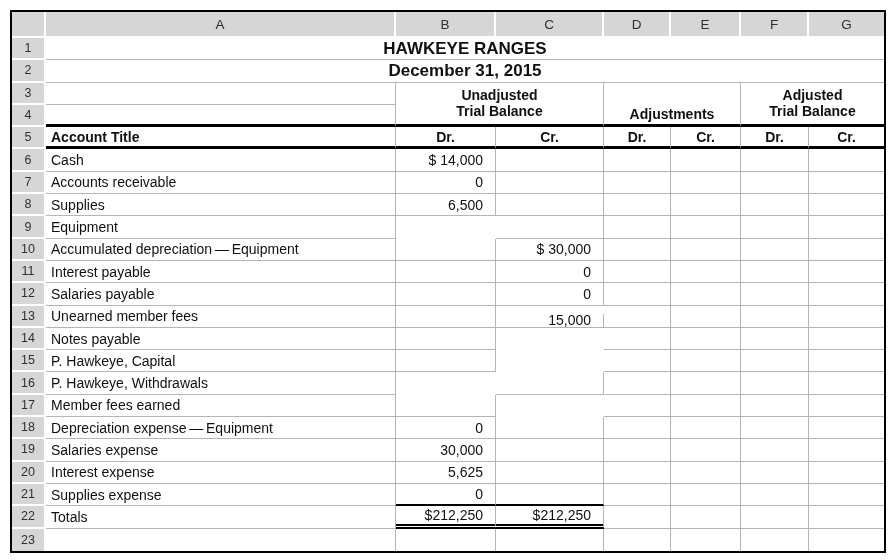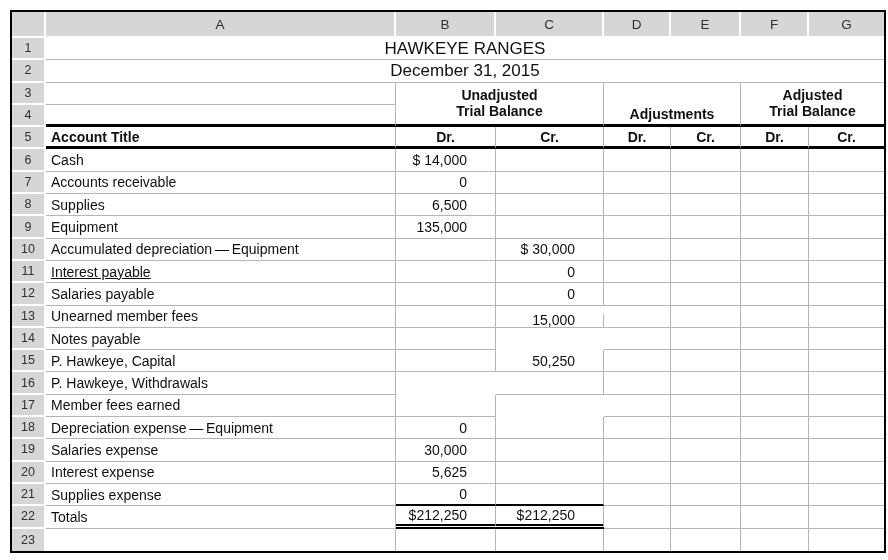--- a/index.html
+++ b/index.html
@@ -13,24 +13,24 @@
   }
   .c{
     box-sizing:border-box;display:flex;align-items:center;
     border-right:1px solid #b5b5b5;border-bottom:1px solid #b5b5b5;
     font-size:14px;color:#101010;white-space:nowrap;overflow:hidden;
   }
   .hd{background:#d6d6d6;border-right:2px solid #fff;border-bottom:2px solid #fff;justify-content:center;color:#303030;font-size:13.5px;}
   .rownum{font-size:12.5px;}
   .lastcol{border-right:none;}
   .lastrow{border-bottom:none;}
-  .mtitle{justify-content:center;font-weight:400;font-size:17px;}
+  .mtitle{justify-content:center;font-weight:700;font-size:17px;}
   .acct{padding-left:5px;}
   .bold{font-weight:700;}
-  .num{justify-content:flex-end;padding-right:28px;}
+  .num{justify-content:flex-end;padding-right:12px;}
   .drcr{justify-content:center;font-weight:700;}
   .sec{font-weight:700;border-bottom:3px solid #000;}
   .twolines{flex-direction:column;justify-content:center;align-items:center;line-height:1.18;}
   .bottomalign{align-items:flex-end;justify-content:center;padding-bottom:2px;}
   .thickbot{border-bottom:3px solid #000;}
   .r5{border-bottom:3px solid #000;}
   .rule{border-bottom:2px solid #000;}
   .dbl{border-bottom:5px double #000;}
 </style>
 </head>
@@ -111,34 +111,33 @@
     <div class="c" style="grid-area: 8 / 7;"></div>
     <div class="c lastcol" style="grid-area: 8 / 8;"></div>
     <div class="c acct" style="grid-area: 9 / 2;">Supplies</div>
     <div class="c num" style="grid-area: 9 / 3;">6,500</div>
     <div class="c num" style="grid-area: 9 / 4;"></div>
     <div class="c" style="grid-area: 9 / 5;"></div>
     <div class="c" style="grid-area: 9 / 6;"></div>
     <div class="c" style="grid-area: 9 / 7;"></div>
     <div class="c lastcol" style="grid-area: 9 / 8;"></div>
     <div class="c acct" style="grid-area: 10 / 2;">Equipment</div>
-    <div class="c num" style="grid-area: 10 / 3;">135,000</div>
     <div class="c num" style="grid-area: 10 / 4;"></div>
     <div class="c" style="grid-area: 10 / 5;"></div>
     <div class="c" style="grid-area: 10 / 6;"></div>
     <div class="c" style="grid-area: 10 / 7;"></div>
     <div class="c lastcol" style="grid-area: 10 / 8;"></div>
     <div class="c acct" style="grid-area: 11 / 2;">Accumulated depreciation — Equipment</div>
     <div class="c num" style="grid-area: 11 / 3;"></div>
     <div class="c num" style="grid-area: 11 / 4;">$ 30,000</div>
     <div class="c" style="grid-area: 11 / 5;"></div>
     <div class="c" style="grid-area: 11 / 6;"></div>
     <div class="c" style="grid-area: 11 / 7;"></div>
     <div class="c lastcol" style="grid-area: 11 / 8;"></div>
-    <div class="c acct" style="grid-area: 12 / 2; text-decoration: underline;">Interest payable</div>
+    <div class="c acct" style="grid-area: 12 / 2;">Interest payable</div>
     <div class="c num" style="grid-area: 12 / 3;"></div>
     <div class="c num" style="grid-area: 12 / 4;">0</div>
     <div class="c" style="grid-area: 12 / 5;"></div>
     <div class="c" style="grid-area: 12 / 6;"></div>
     <div class="c" style="grid-area: 12 / 7;"></div>
     <div class="c lastcol" style="grid-area: 12 / 8;"></div>
     <div class="c acct" style="grid-area: 13 / 2;">Salaries payable</div>
     <div class="c num" style="grid-area: 13 / 3;"></div>
     <div class="c num" style="grid-area: 13 / 4;">0</div>
     <div class="c" style="grid-area: 13 / 5;"></div>
@@ -153,21 +152,20 @@
     <div class="c" style="grid-area: 14 / 7;"></div>
     <div class="c lastcol" style="grid-area: 14 / 8;"></div>
     <div class="c acct" style="grid-area: 15 / 2;">Notes payable</div>
     <div class="c num" style="grid-area: 15 / 3;"></div>
     <div class="c" style="grid-area: 15 / 5;"></div>
     <div class="c" style="grid-area: 15 / 6;"></div>
     <div class="c" style="grid-area: 15 / 7;"></div>
     <div class="c lastcol" style="grid-area: 15 / 8;"></div>
     <div class="c acct" style="grid-area: 16 / 2;">P. Hawkeye, Capital</div>
     <div class="c num" style="grid-area: 16 / 3;"></div>
-    <div class="c num" style="grid-area: 16 / 4;">50,250</div>
     <div class="c" style="grid-area: 16 / 5;"></div>
     <div class="c" style="grid-area: 16 / 6;"></div>
     <div class="c" style="grid-area: 16 / 7;"></div>
     <div class="c lastcol" style="grid-area: 16 / 8;"></div>
     <div class="c acct" style="grid-area: 17 / 2;">P. Hawkeye, Withdrawals</div>
     <div class="c num" style="grid-area: 17 / 4;"></div>
     <div class="c" style="grid-area: 17 / 5;"></div>
     <div class="c" style="grid-area: 17 / 6;"></div>
     <div class="c" style="grid-area: 17 / 7;"></div>
     <div class="c lastcol" style="grid-area: 17 / 8;"></div>

